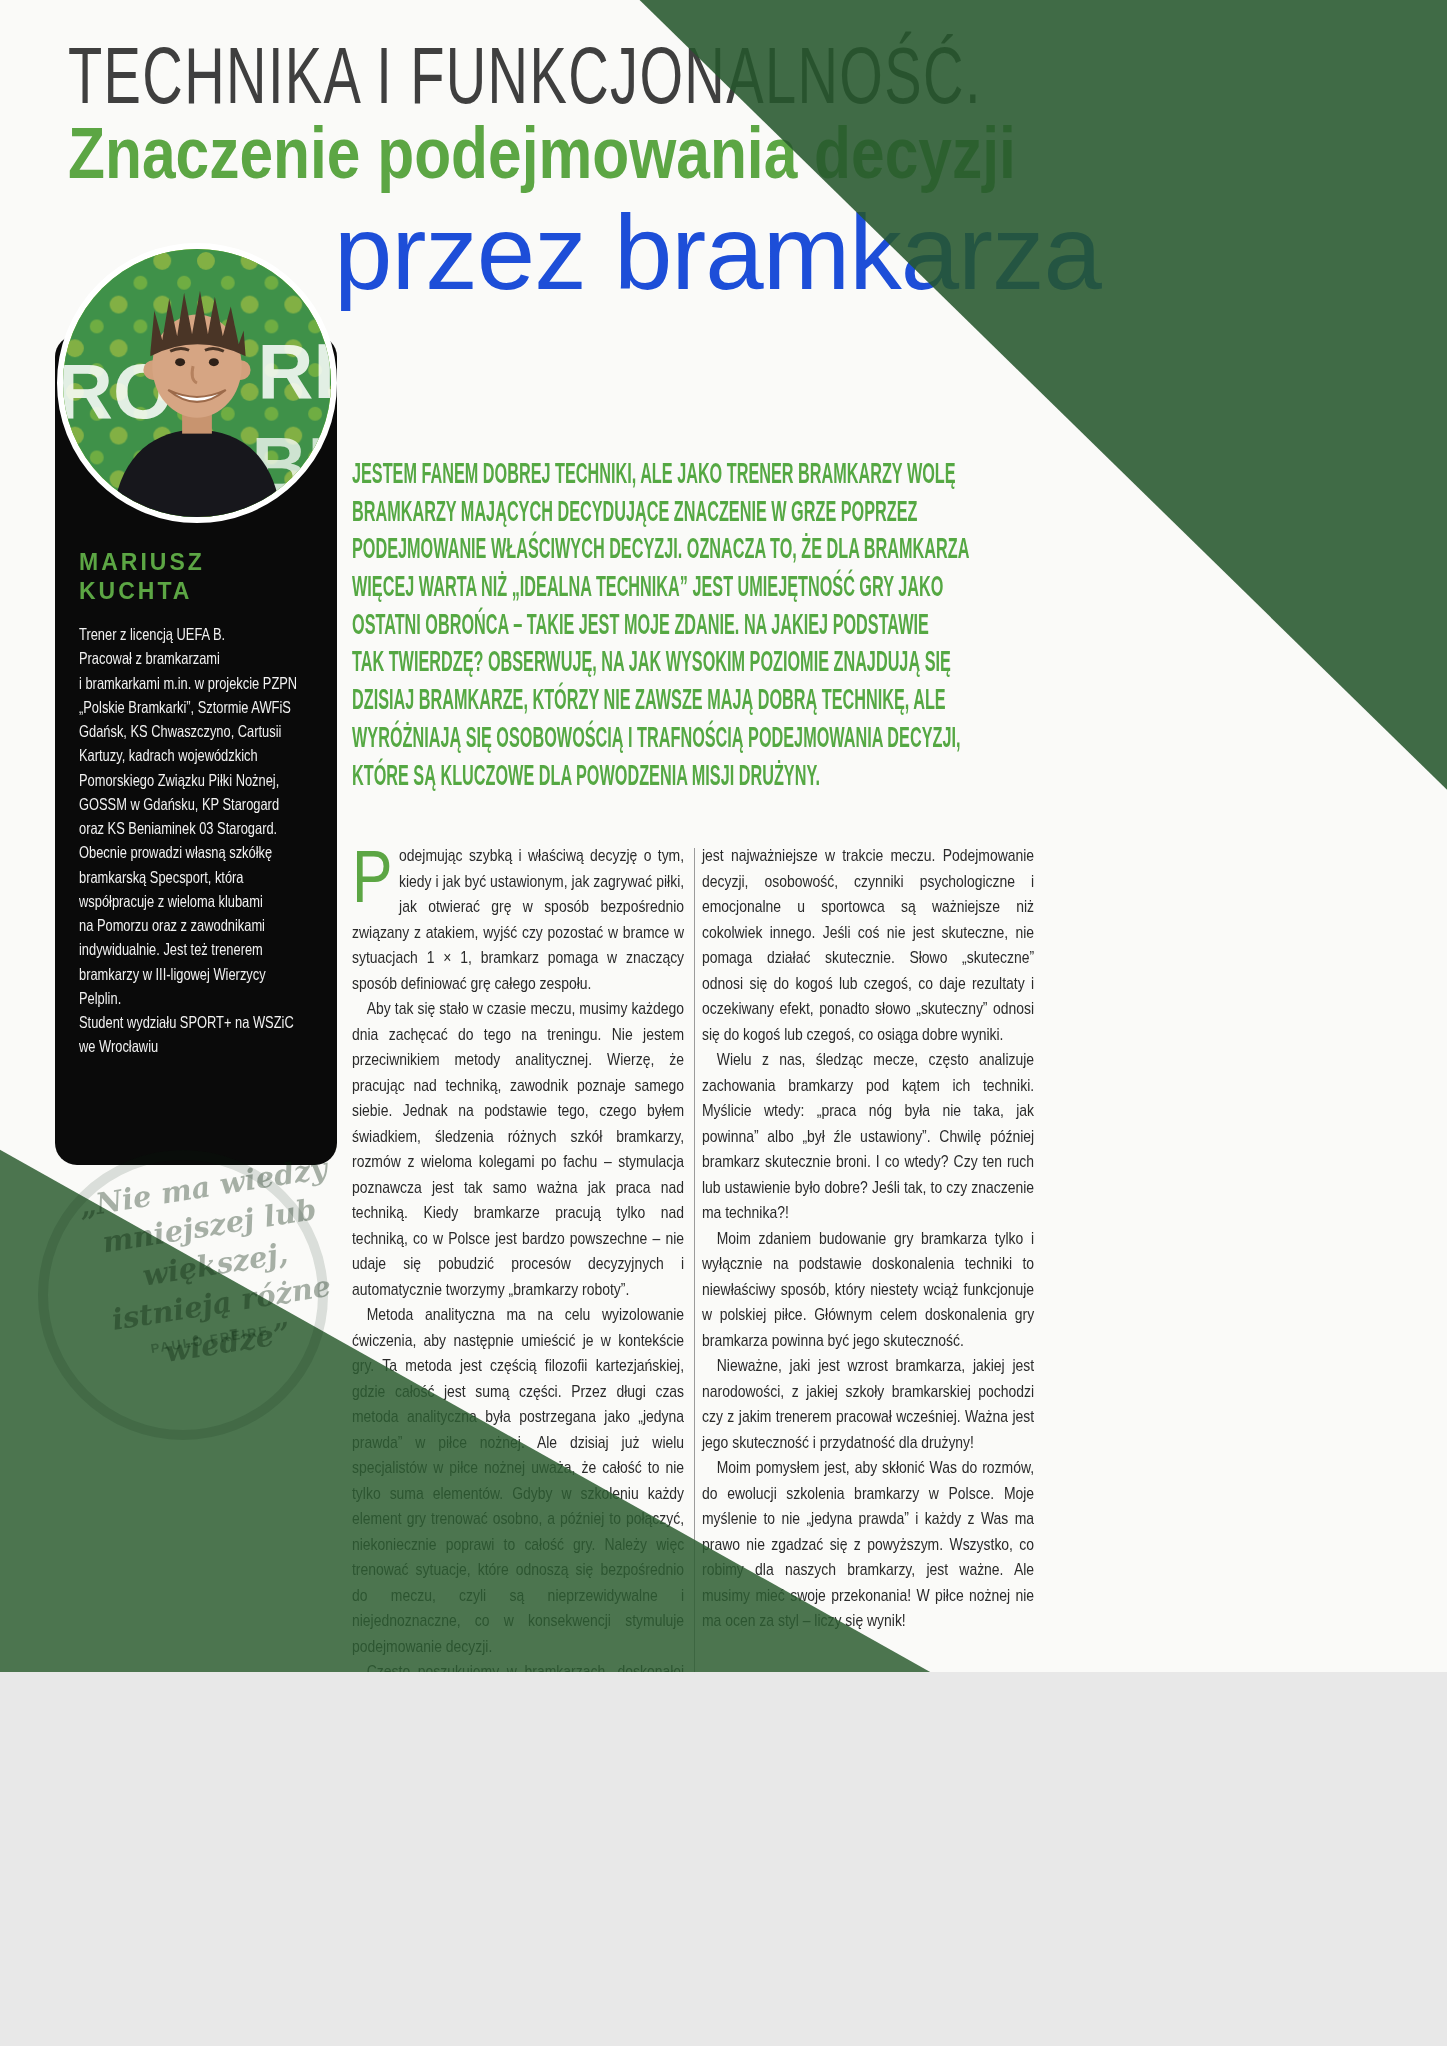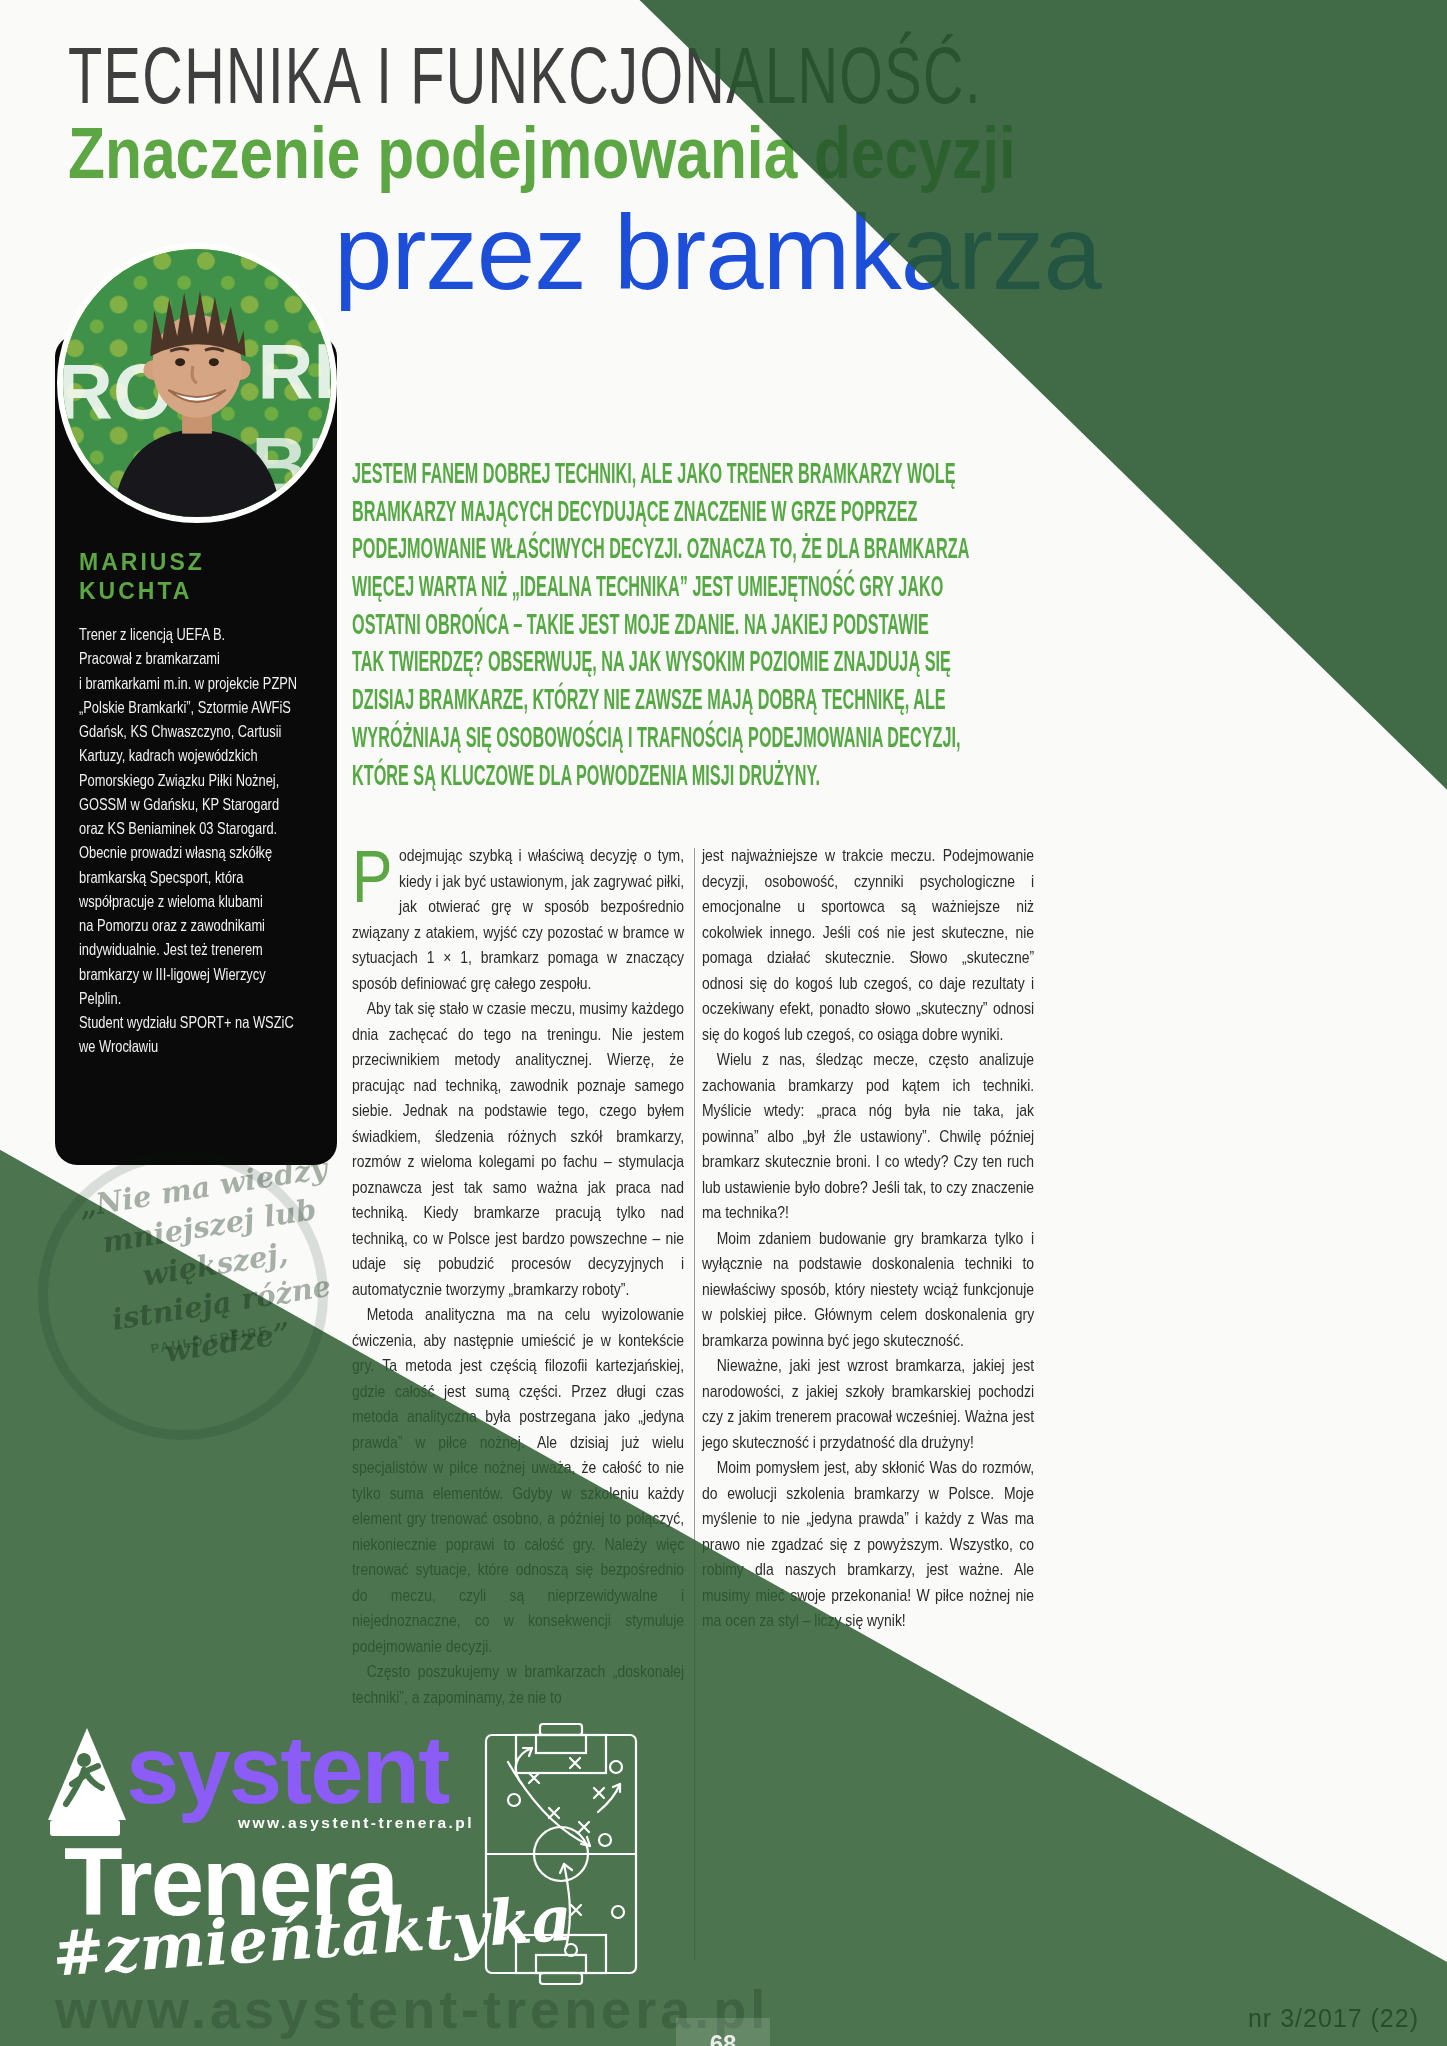--- a/index.html
+++ b/index.html
@@ -1,16 +1,16 @@
 <!DOCTYPE html>
 <html lang="pl"><head>
 <meta charset="utf-8">
 <style>
   html,body{margin:0;padding:0;background:#e8e8e8;}
-  .page{position:relative;width:1447px;height:2046px;background:#fafaf8;overflow:hidden;
+  .page{position:relative;width:1447px;height:1672px;background:#fafaf8;overflow:hidden;
         font-family:"Liberation Sans",sans-serif;color:#2b2b2b;margin:0 auto;}
   .abs{position:absolute;}
 
   
   .kicker{left:68px;top:30px;font-size:80px;font-weight:400;color:#3f3f3f;
           letter-spacing:2px;white-space:nowrap;transform:scaleX(0.70);transform-origin:left top;}
   .title2{left:68px;top:112px;font-size:72px;font-weight:700;color:#5ca644;
           white-space:nowrap;transform:scaleX(0.84);transform-origin:left top;}
   .title3{left:334px;top:193px;font-size:105px;font-weight:400;color:#1d4ed8;
           white-space:nowrap;letter-spacing:-1px;}

